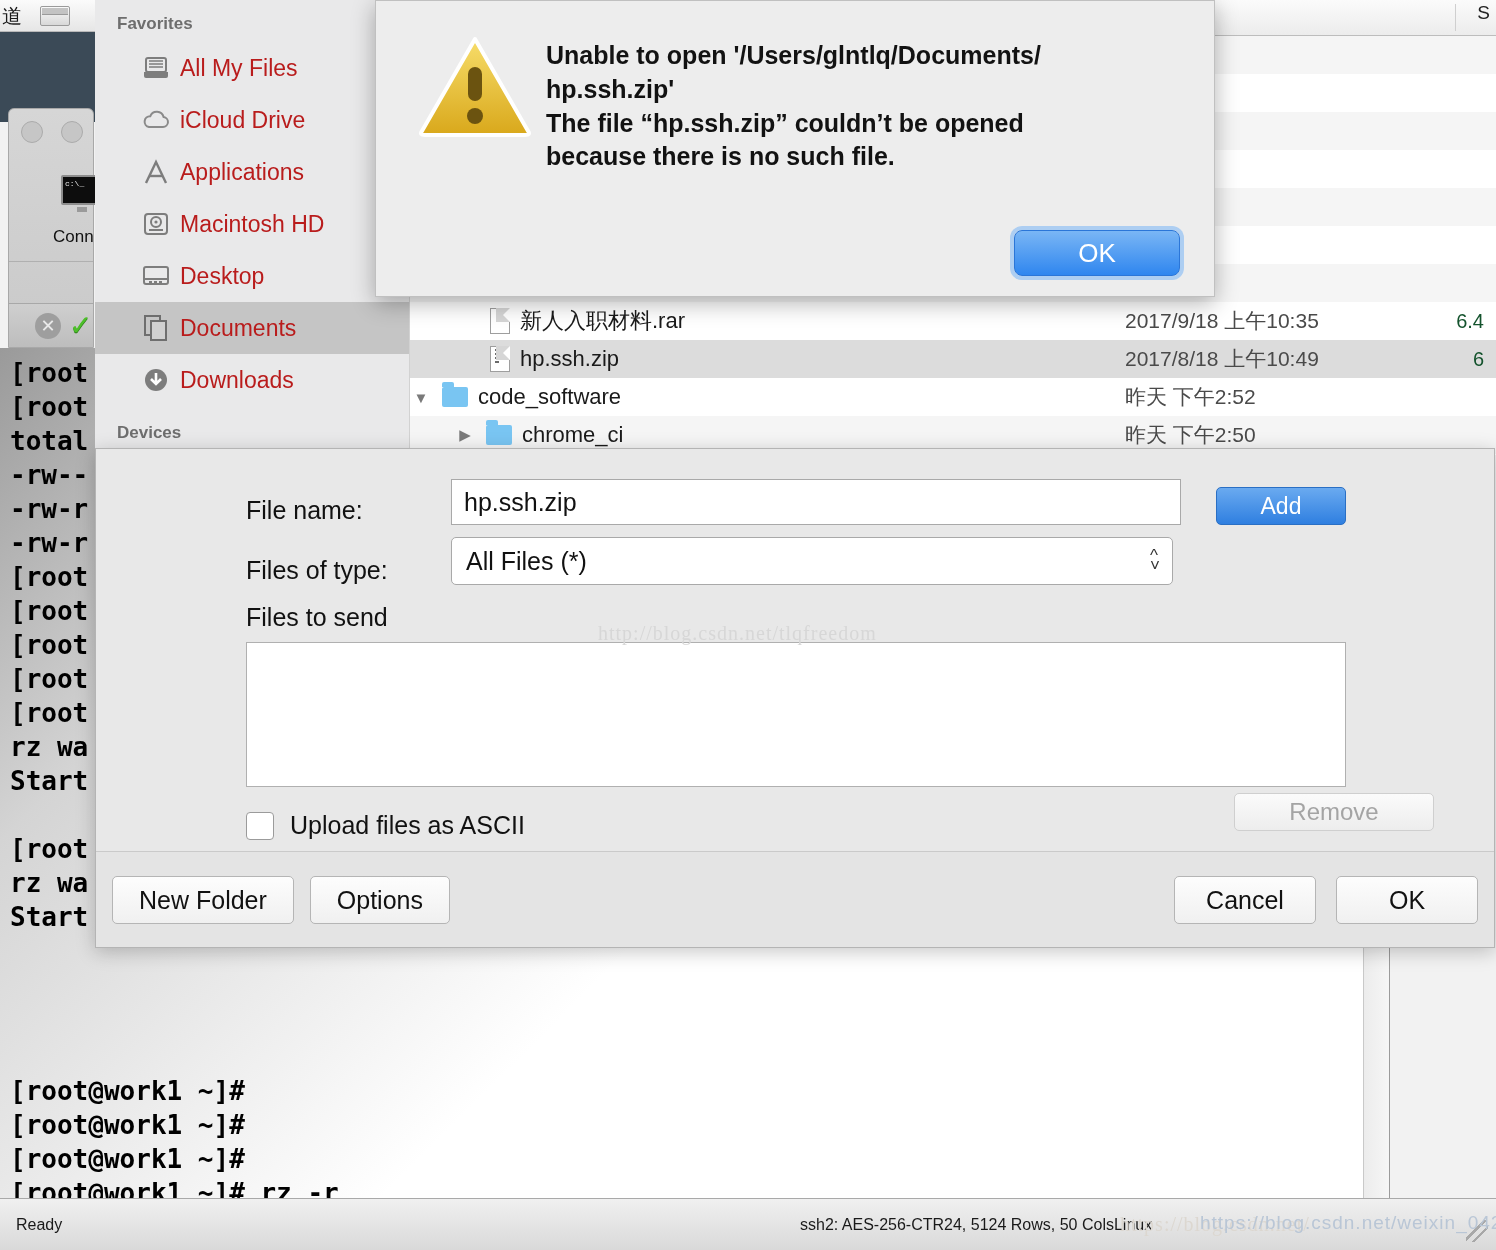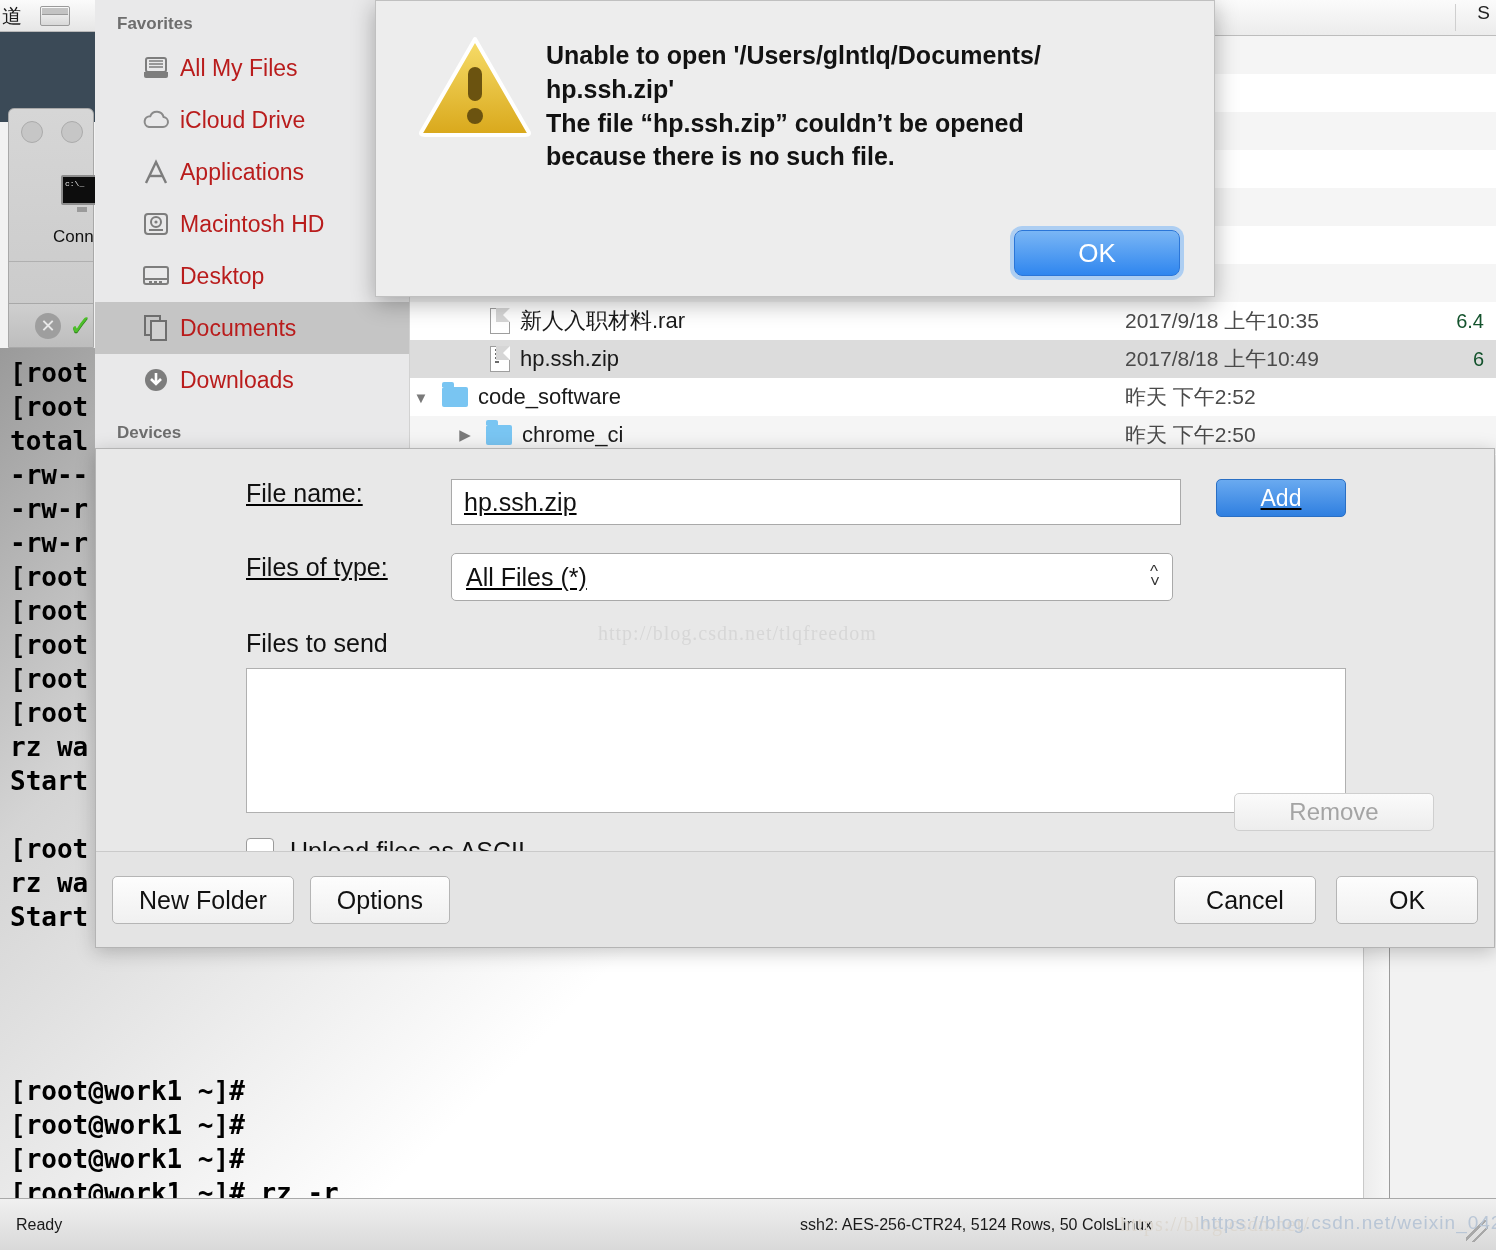--- a/index.html
+++ b/index.html
@@ -173,21 +173,21 @@
     background: repeating-linear-gradient(#6b6b6b 0 2px, #fff 2px 4px);
   }
 
   
   .xfer-dialog {
     position: absolute; left: 95px; top: 448px; width: 1400px; height: 500px;
     background: #e8e8e8; border: 1px solid #b4b4b4;
     box-shadow: 0 4px 18px rgba(0,0,0,.22);
   }
   .xfer-body { position: relative; height: 404px; padding: 30px 40px 0 150px; }
-  .form-row { display: flex; align-items: flex-start; margin-bottom: 28px; text-decoration: underline; }
+  .form-row { display: flex; align-items: flex-end; margin-bottom: 12px; }
   .form-label { width: 205px; font-size: 25px; color: #111; }
   .text-input {
     width: 730px; height: 46px; background: #fff; border: 1px solid #a9a9a9;
     font-size: 25px; color: #111; padding: 0 12px; line-height: 44px;
   }
   .add-btn {
     margin-left: 35px; width: 130px; height: 38px;
     background: linear-gradient(#6aaaf0,#2f7fe0); border: 1px solid #2a6fc4;
     border-radius: 5px; color: #fff; font-size: 23px; line-height: 36px; text-align: center;
   }

